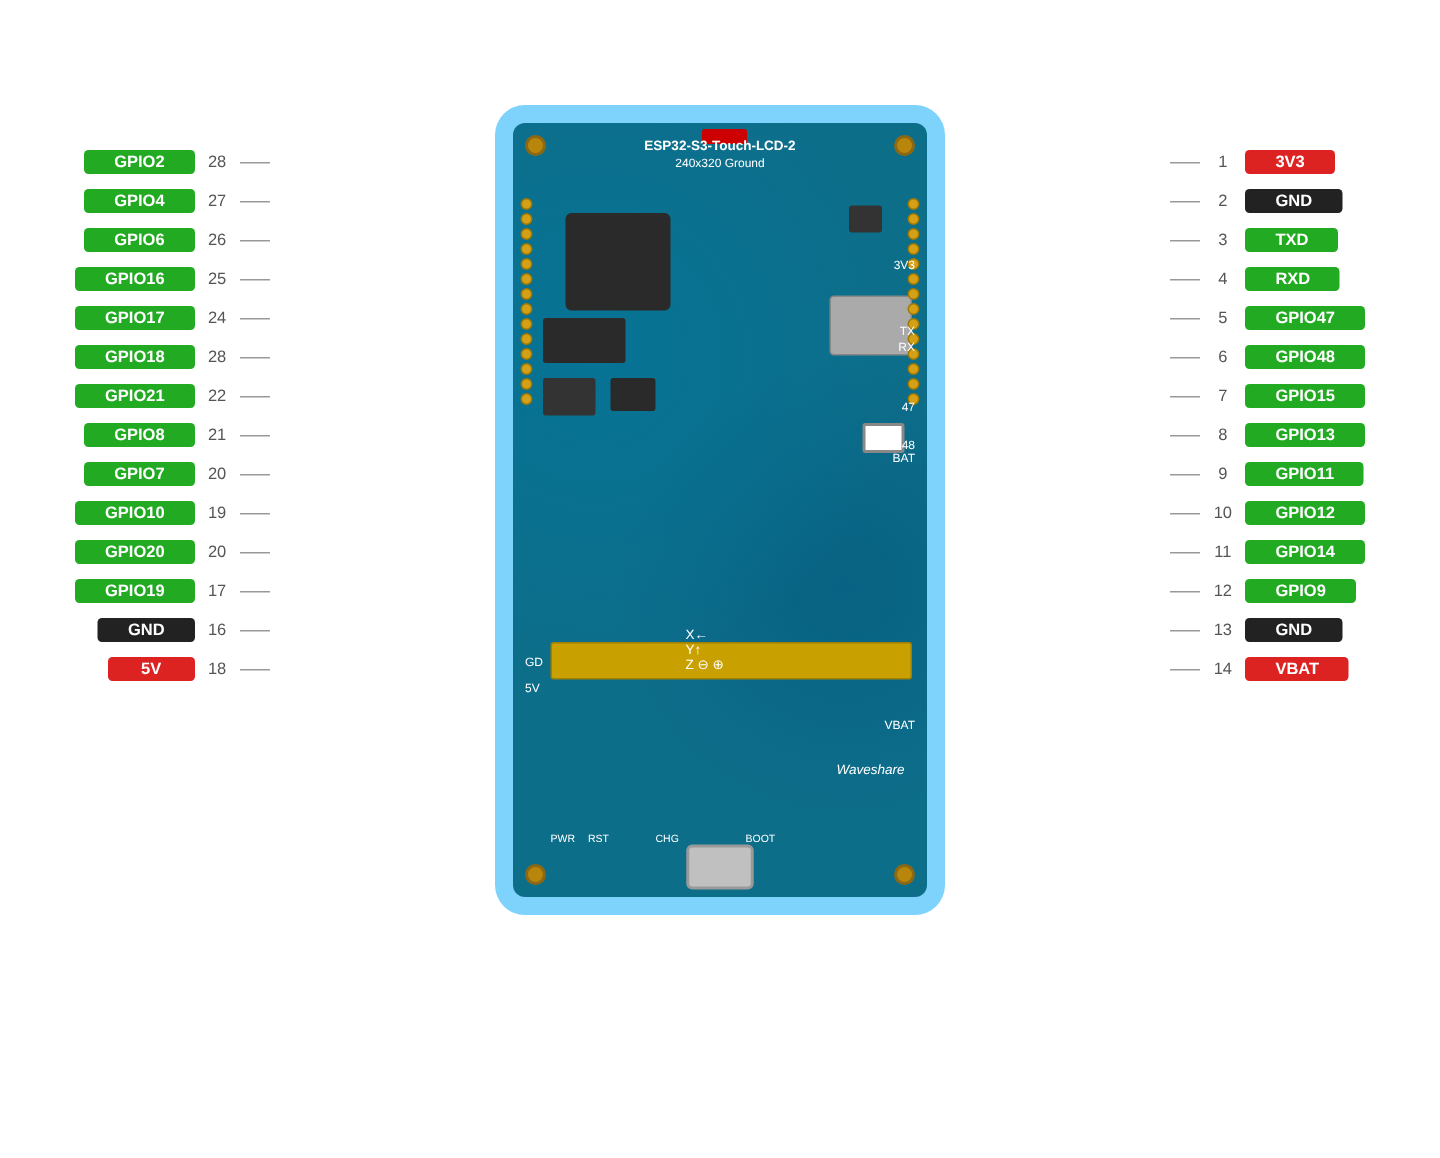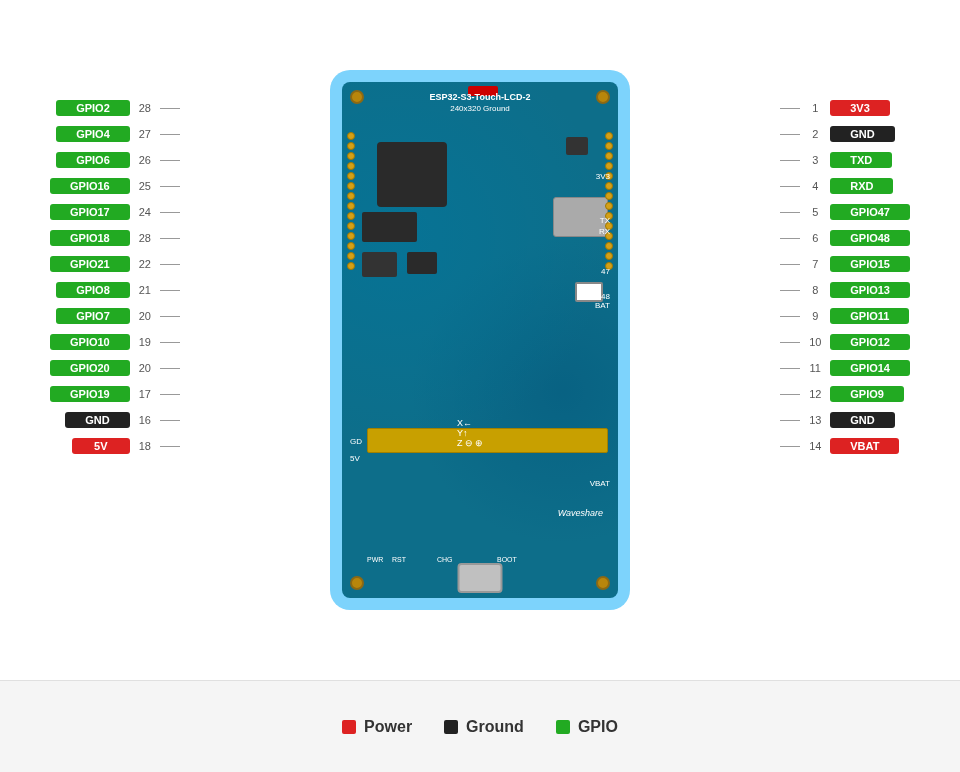--- a/index.html
+++ b/index.html
@@ -558,27 +558,13 @@
         </div>
         <div class="pin-row">
           <span class="pin-line"></span>
           <span class="pin-num">14</span>
           <span class="pin-label power">VBAT</span>
         </div>
       </div>
 
   </div>
 
-  <div class="legend" id="legend">
-      <div class="legend-item">
-        <div class="legend-dot" style="background: rgb(221, 34, 34);"></div>
-        <span class="legend-label">Power</span>
-      </div>
-      <div class="legend-item">
-        <div class="legend-dot" style="background: rgb(34, 34, 34);"></div>
-        <span class="legend-label">Ground</span>
-      </div>
-      <div class="legend-item">
-        <div class="legend-dot" style="background: rgb(34, 170, 34);"></div>
-        <span class="legend-label">GPIO</span>
-      </div>
-    </div>
 </div>
 
 </body></html>

